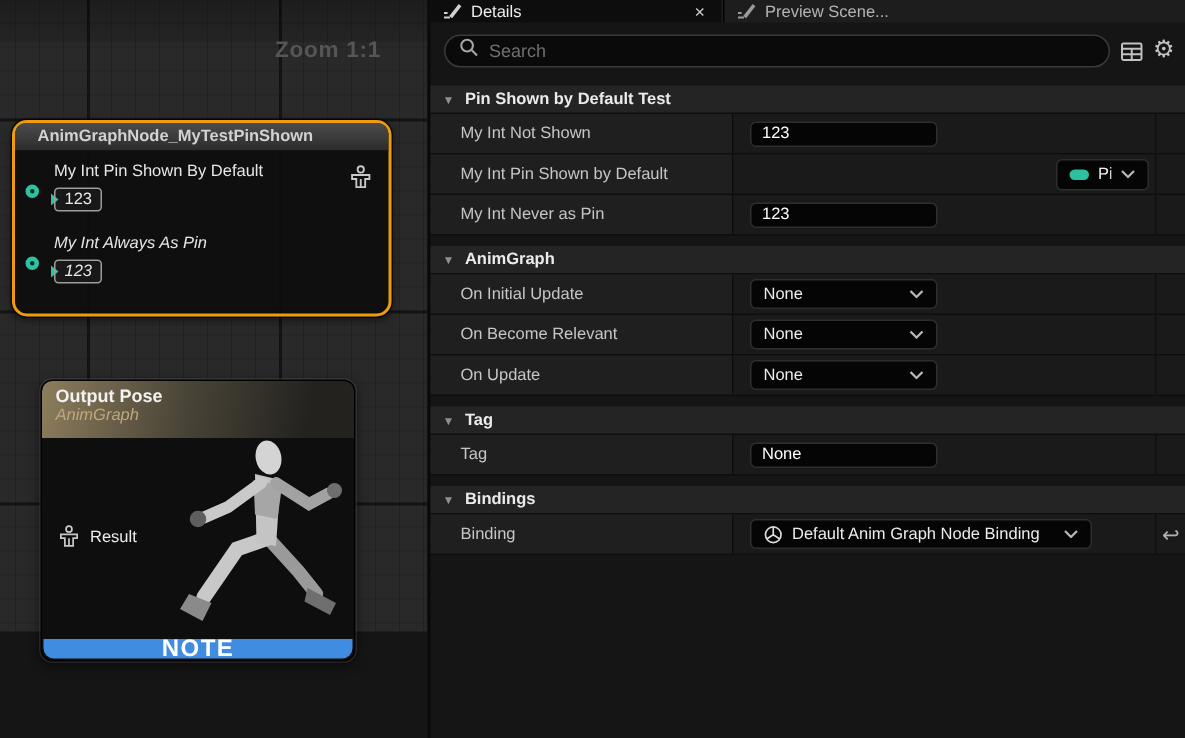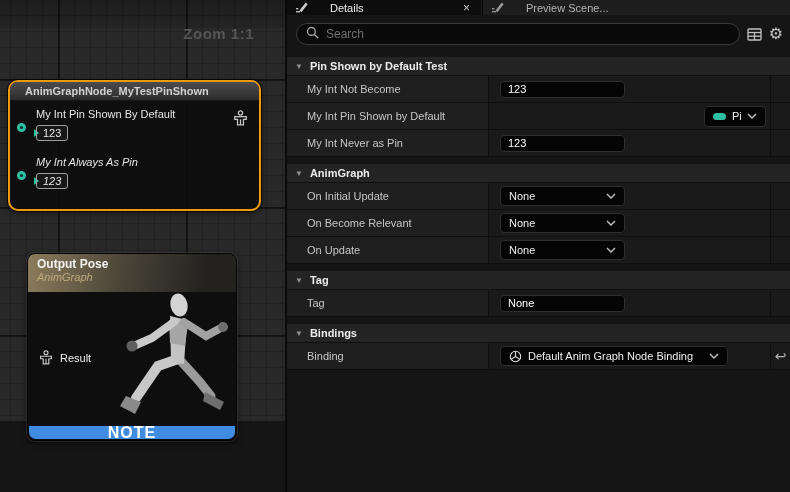--- a/index.html
+++ b/index.html
@@ -58,21 +58,21 @@
   .result-label { color:#ececec; font-size:11px; }
   .mannequin { position:absolute; right:2px; top:0; }
   .note-bar { position:absolute; left:1px; right:1px; bottom:1px; height:13px;
     background:#3f8ce0; border-radius:0 0 7px 7px; text-align:center;
     color:#ffffff; font-size:16px; font-weight:bold; line-height:13px; letter-spacing:1px; }
 
   
   .details { position:absolute; left:285px; top:0; width:505px; height:492px;
     background:#151515; border-left:2px solid #0a0a0a; }
   .tabbar { height:15px; display:flex; background:#1d1d1d; align-items:stretch; }
-  .tab { display:flex; align-items:center; gap:22px; padding:0 8px; font-size:11px; }
+  .tab { display:flex; align-items:center; gap:6px; padding:0 8px; font-size:11px; }
   .tab.active { background:#0d0d0d; width:194px; color:#ededed; }
   .tab.inactive { width:186px; color:#b4b4b4; border-left:1px solid #050505; margin-left:1px; }
   .tab .close { margin-left:auto; color:#c9c9c9; font-size:12px; line-height:10px; padding:0 3px; }
   .tab-icon svg { display:block; }
 
   .searchrow { height:38px; display:flex; align-items:center; padding:0 7px 0 9px; gap:7px; }
   .searchbox { flex:1; height:22px; background:#0a0a0a; border:1px solid #3a3a3a;
     border-radius:12px; display:flex; align-items:center; padding:0 9px; gap:7px; }
   .searchbox input { flex:1; background:transparent; border:none; outline:none;
     color:#cfcfcf; font-size:12px; font-family:"Liberation Sans",sans-serif; }
@@ -221,21 +221,21 @@
   </div>
 
   <div class="props">
 
     <div class="sec">
       <div class="cat">
         <span class="tri">▼</span>
         <span class="cat-title">Pin Shown by Default Test</span>
       </div>
       <div class="row">
-        <div class="cell-label">My Int Not Become</div>
+        <div class="cell-label">My Int Not Shown</div>
         <div class="cell-value">
           <input class="txt" value="123" style="">
         </div>
         <div class="cell-reset"></div>
       </div>
       <div class="row">
         <div class="cell-label">My Int Pin Shown by Default</div>
         <div class="cell-value">
           <div class="dd dd-pin">
             <span class="pin-pill"></span>

